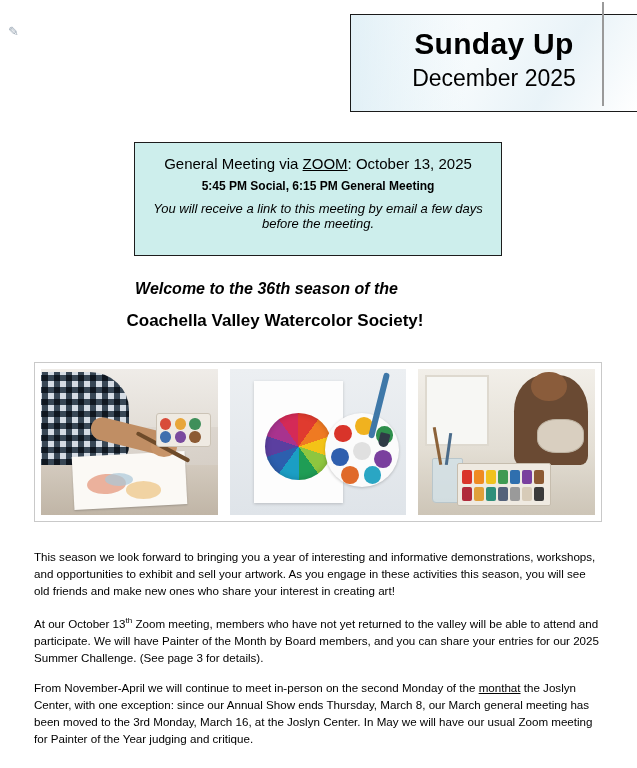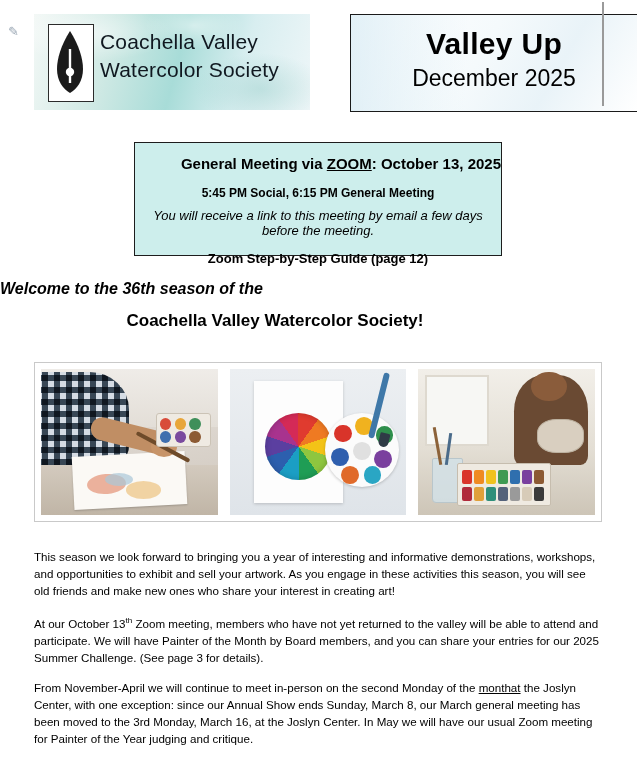--- a/index.html
+++ b/index.html
@@ -137,47 +137,47 @@
     top: 142px;
     width: 368px;
     height: 114px;
     background: #cdeeec;
     border: 1px solid #1d1d1d;
     box-sizing: border-box;
     text-align: center;
   }
   .meeting-title {
     font-size: 15px;
-    font-weight: 700;
+    font-weight: 400;
     margin-top: 12px;
-    text-align: right;
   }
   .meeting-title u { text-decoration: underline; }
   .meeting-time {
     font-size: 12px;
     font-weight: 700;
-    margin-top: 14px;
+    margin-top: 7px;
   }
   .meeting-note {
     font-size: 13px;
     font-style: italic;
     margin-top: 8px;
   }
   .meeting-guide {
     font-size: 13px;
     font-weight: 700;
     margin-top: 13px;
   }
 
   
   .welcome-1 {
     position: absolute;
     left: 0;
     top: 280px;
     width: 533px;
+    text-align: center;
     font-size: 16px;
     font-weight: 700;
     font-style: italic;
   }
   .welcome-2 {
     position: absolute;
     left: 0;
     top: 311px;
     width: 550px;
     text-align: center;
@@ -264,49 +264,34 @@
   .body u { }
 </style>
 </head>
 <body>
 
 <div class="page">
 
   <div class="margin-mark">✎</div>
 
   <div class="header">
-    <div class="logo-box">
-      <div class="logo-mark">
-        <svg width="42" height="74" viewBox="0 0 42 74">
-          <rect x="0" y="0" width="42" height="74" fill="#ffffff"></rect>
-          <path d="M21 6 C30 20, 34 34, 34 44 C34 56, 28 64, 21 68 C14 64, 8 56, 8 44 C8 34, 12 20, 21 6 Z" fill="#1b1b1b"></path>
-          <path d="M21 24 L21 58" stroke="#ffffff" stroke-width="2.4"></path>
-          <circle cx="21" cy="47" r="4.2" fill="#ffffff"></circle>
-        </svg>
-      </div>
-      <div class="logo-text">
-        <div>Coachella Valley</div>
-        <div>Watercolor Society</div>
-      </div>
-    </div>
 
     <div class="title-box">
-      <div class="title-main">Valley Up</div>
+      <div class="title-main">Sunday Up</div>
       <div class="title-sub">December 2025</div>
     </div>
   </div>
   <div class="title-edge"></div>
 
   <div class="meeting-box">
     <div class="meeting-title">
       <span>General Meeting via </span><u>ZOOM</u><span>: October 13, 2025</span>
     </div>
     <div class="meeting-time">5:45 PM Social, 6:15 PM General Meeting</div>
     <div class="meeting-note">You will receive a link to this meeting by email a few days before the meeting.</div>
-    <div class="meeting-guide">Zoom Step-by-Step Guide (page 12)</div>
   </div>
 
   <div class="welcome-1">Welcome to the 36th season of the</div>
   <div class="welcome-2">Coachella Valley Watercolor Society!</div>
 
   <div class="photos">
     <div class="photo ph1">
       <div class="wall"></div>
       <div class="table"></div>
       <div class="shirt"></div>
@@ -367,16 +352,16 @@
         <i style="left:56%;top:56%;background:#9a9a9a;"></i>
         <i style="left:69%;top:56%;background:#d7cbb8;"></i>
         <i style="left:82%;top:56%;background:#3b3b3b;"></i>
       </div>
     </div>
   </div>
 
   <div class="body">
     <p>This season we look forward to bringing you a year of interesting and informative demonstrations, workshops, and opportunities to exhibit and sell your artwork.  As you engage in these activities this season, you will see old friends and make new ones who share your interest in creating art!</p>
     <p><span>At our October 13</span><sup>th</sup><span> Zoom meeting, members who have not yet returned to the valley will be able to attend and participate. We will have Painter of the Month by Board members, and you can share your entries for our 2025 Summer Challenge. (See page 3 for details).</span></p>
-    <p><span>From November-April we will continue to meet in-person on the second Monday of the </span><u>monthat</u><span> the Joslyn Center, with one exception: since our Annual Show ends Sunday, March 8, our March general meeting has been moved to the 3rd Monday, March 16, at the Joslyn Center. In May we will have our usual Zoom meeting for Painter of the Year judging and critique.</span></p>
+    <p><span>From November-April we will continue to meet in-person on the second Monday of the </span><u>monthat</u><span> the Joslyn Center, with one exception: since our Annual Show ends Thursday, March 8, our March general meeting has been moved to the 3rd Monday, March 16, at the Joslyn Center. In May we will have our usual Zoom meeting for Painter of the Year judging and critique.</span></p>
   </div>
 
 </div>
 
 </body></html>

